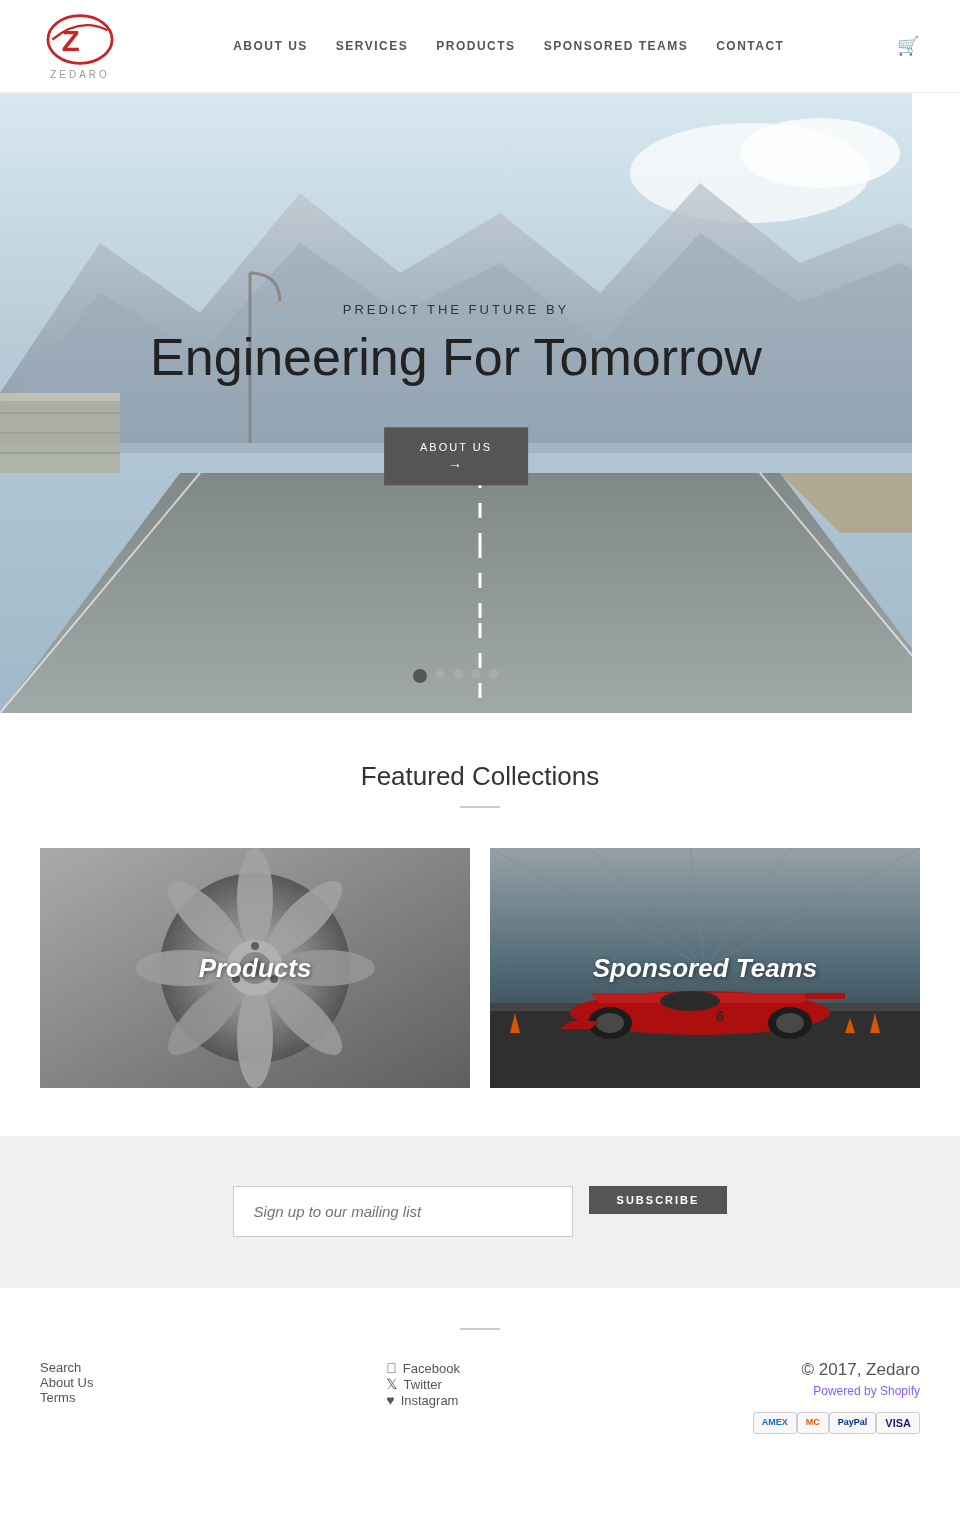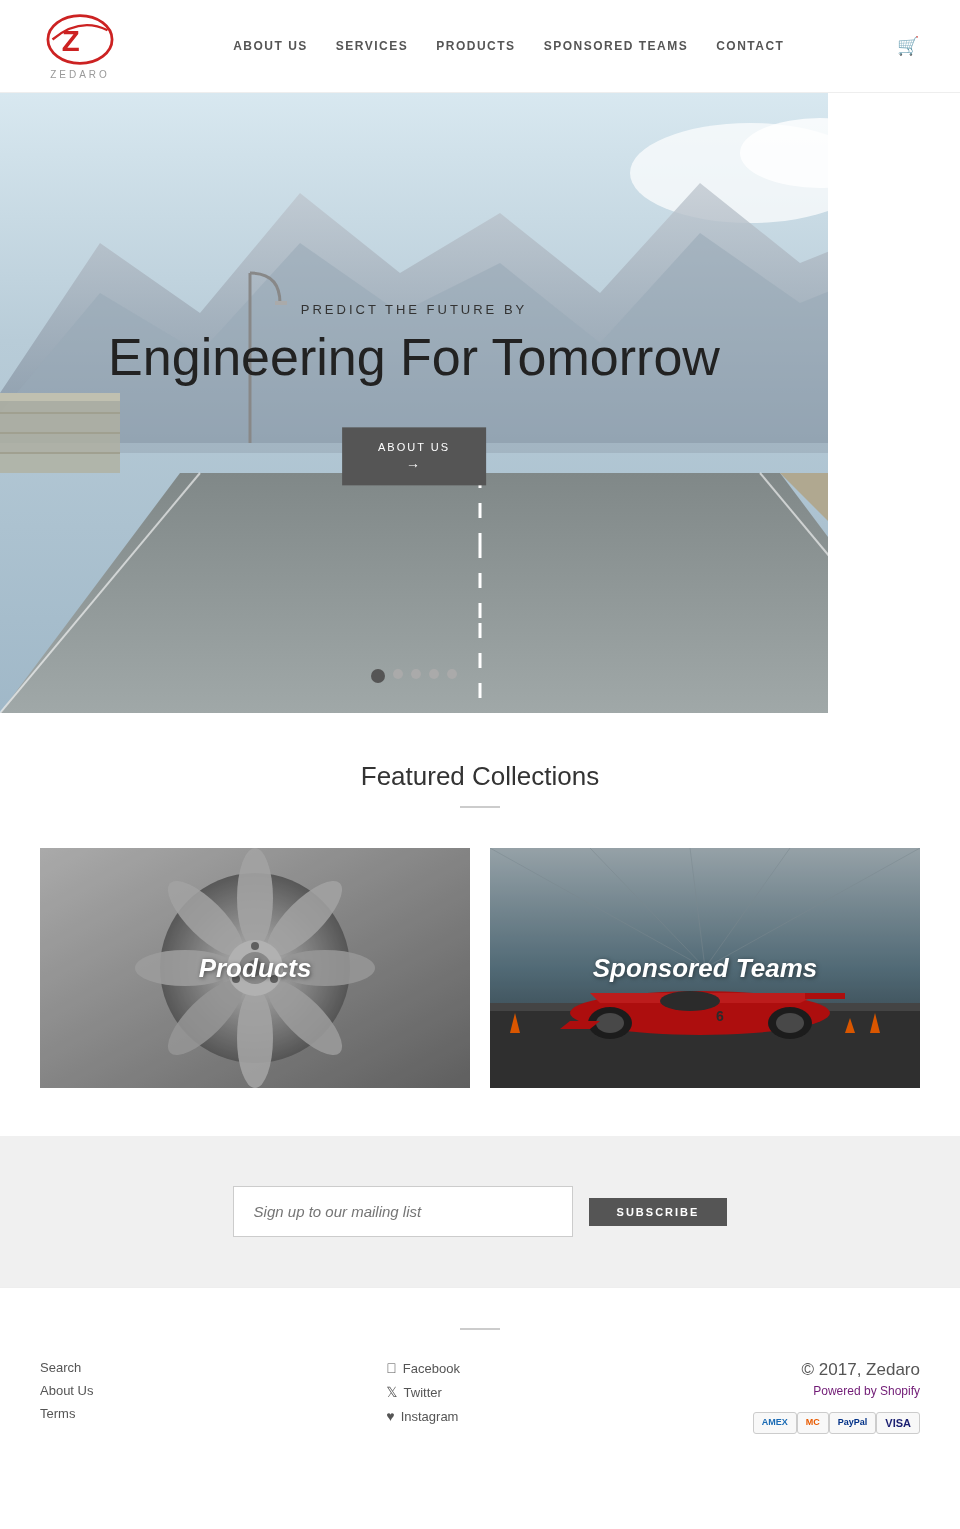--- a/index.html
+++ b/index.html
@@ -45,21 +45,21 @@
     }
     .cart-icon-wrap {
       cursor: pointer;
       color: #555;
       font-size: 18px;
     }
 
     
     .hero {
       position: relative;
-      width: 828px;
+      width: 912px;
       height: 620px;
       overflow: hidden;
       background: linear-gradient(to bottom, #c8d8e8 0%, #a0b8cc 20%, #7a9ab0 40%, #5a7a8a 60%, #3a5060 80%);
     }
     .hero-bg {
       position: absolute;
       inset: 0;
       
       background:
         linear-gradient(180deg,
@@ -192,21 +192,21 @@
       font-style: italic;
       font-weight: 600;
       text-shadow: 1px 1px 4px rgba(0,0,0,0.5);
     }
 
     
     .mailing {
       background: #f0f0f0;
       padding: 50px 40px;
       display: flex;
-      align-items: center;
+      align-items: flex-start;
       justify-content: center;
       gap: 16px;
     }
     .mailing-input {
       width: 340px;
       padding: 16px 20px;
       border: 1px solid #ccc;
       background: #fff;
       font-size: 15px;
       font-style: italic;
@@ -237,21 +237,20 @@
       margin: 0 auto 30px;
     }
     .footer-cols {
       display: flex;
       justify-content: space-between;
       align-items: flex-start;
     }
     .footer-col {
       display: flex;
       flex-direction: column;
-      gap: 8px;
     }
     .footer-link {
       text-decoration: none;
       font-size: 13px;
       color: #555;
       cursor: pointer;
     }
     .footer-social-link {
       display: flex;
       align-items: center;
@@ -267,21 +266,21 @@
     .footer-right {
       text-align: right;
     }
     .footer-copy {
       font-size: 17px;
       color: #555;
       margin-bottom: 4px;
     }
     .footer-powered {
       font-size: 12px;
-      color: #701a75;
+      color: #8b5cf6;
       margin-bottom: 14px;
     }
     .payment-icons {
       display: flex;
       justify-content: flex-end;
       margin-top: 10px;
     }
     .payment-badge {
       padding: 4px 8px;
       border: 1px solid #ccc;

